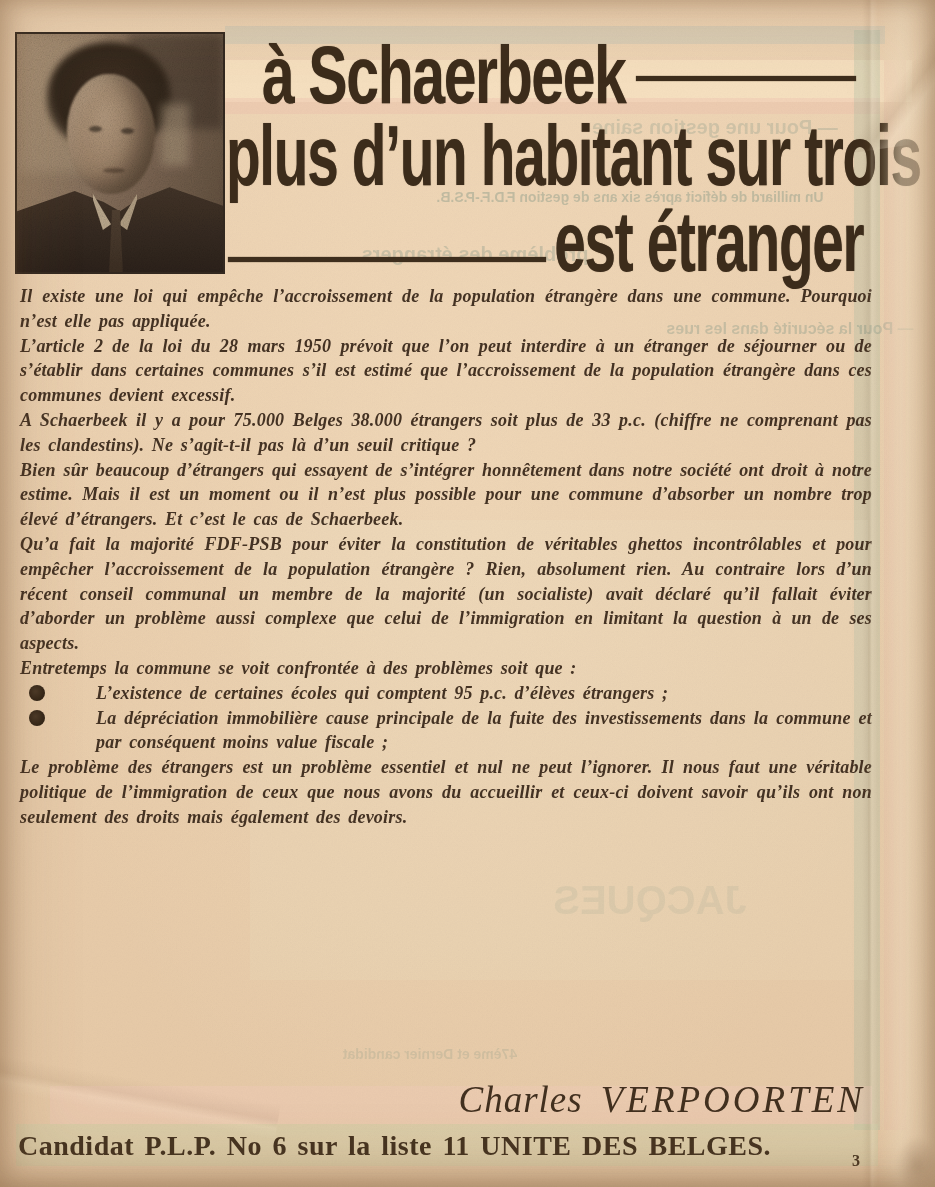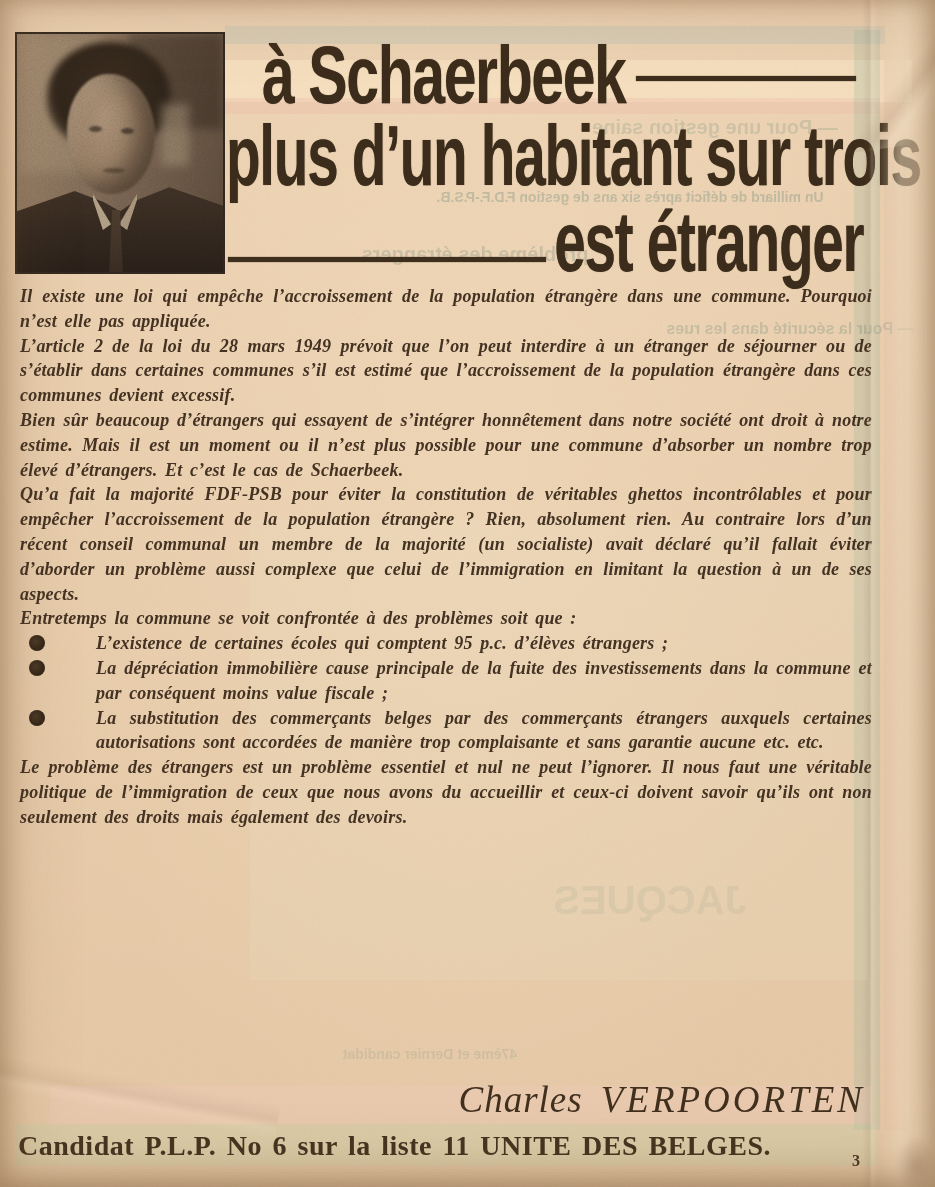--- a/index.html
+++ b/index.html
@@ -139,27 +139,27 @@
   </div>
 
   <div class="hl hl1">à Schaerbeek</div>
   <div class="rule rule-r"></div>
   <div class="hl hl2">plus d’un habitant sur trois</div>
   <div class="rule rule-l"></div>
   <div class="hl hl3">est étranger</div>
 
   <div id="body-flow" class="body-flow">
       <p>Il existe une loi qui empêche l’accroissement de la population étrangère dans une commune. Pourquoi n’est elle pas appliquée.</p>
-      <p>L’article 2 de la loi du 28 mars 1949 prévoit que l’on peut interdire à un étranger de séjourner ou de s’établir dans certaines communes s’il est estimé que l’accroissement de la population étrangère dans ces communes devient excessif.</p>
+      <p>L’article 2 de la loi du 28 mars 1950 prévoit que l’on peut interdire à un étranger de séjourner ou de s’établir dans certaines communes s’il est estimé que l’accroissement de la population étrangère dans ces communes devient excessif.</p>
+      <p>A Schaerbeek il y a pour 75.000 Belges 38.000 étrangers soit plus de 33 p.c. (chiffre ne comprenant pas les clandestins). Ne s’agit-t-il pas là d’un seuil critique ?</p>
       <p>Bien sûr beaucoup d’étrangers qui essayent de s’intégrer honnêtement dans notre société ont droit à notre estime. Mais il est un moment ou il n’est plus possible pour une commune d’absorber un nombre trop élevé d’étrangers. Et c’est le cas de Schaerbeek.</p>
       <p>Qu’a fait la majorité FDF-PSB pour éviter la constitution de véritables ghettos incontrôlables et pour empêcher l’accroissement de la population étrangère ? Rien, absolument rien. Au contraire lors d’un récent conseil communal un membre de la majorité (un socialiste) avait déclaré qu’il fallait éviter d’aborder un problème aussi complexe que celui de l’immigration en limitant la question à un de ses aspects.</p>
       <p>Entretemps la commune se voit confrontée à des problèmes soit que :</p>
       <p class="bullet"><span class="dot"></span>L’existence de certaines écoles qui comptent 95 p.c. d’élèves étrangers ;</p>
       <p class="bullet"><span class="dot"></span>La dépréciation immobilière cause principale de la fuite des investissements dans la commune et par conséquent moins value fiscale ;</p>
-      <p class="bullet"><span class="dot"></span>La substitution des commerçants belges par des commerçants étrangers auxquels certaines autorisations sont accordées de manière trop complaisante et sans garantie aucune etc. etc.</p>
       <p>Le problème des étrangers est un problème essentiel et nul ne peut l’ignorer. Il nous faut une véritable politique de l’immigration de ceux que nous avons du accueillir et ceux-ci doivent savoir qu’ils ont non seulement des droits mais également des devoirs.</p>
     </div>
 
   <div class="signature">
     <span>Charles</span><span class="last">VERPOORTEN</span>
   </div>
 
   <div class="footer">Candidat P.L.P. No 6 sur la liste 11 UNITE DES BELGES.</div>
   <div class="pageno">3</div>
 

